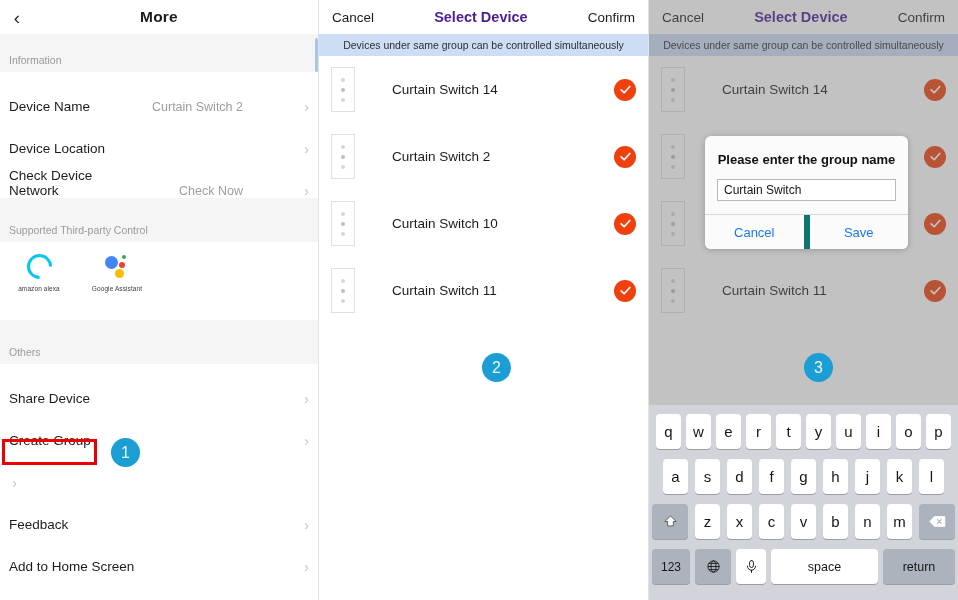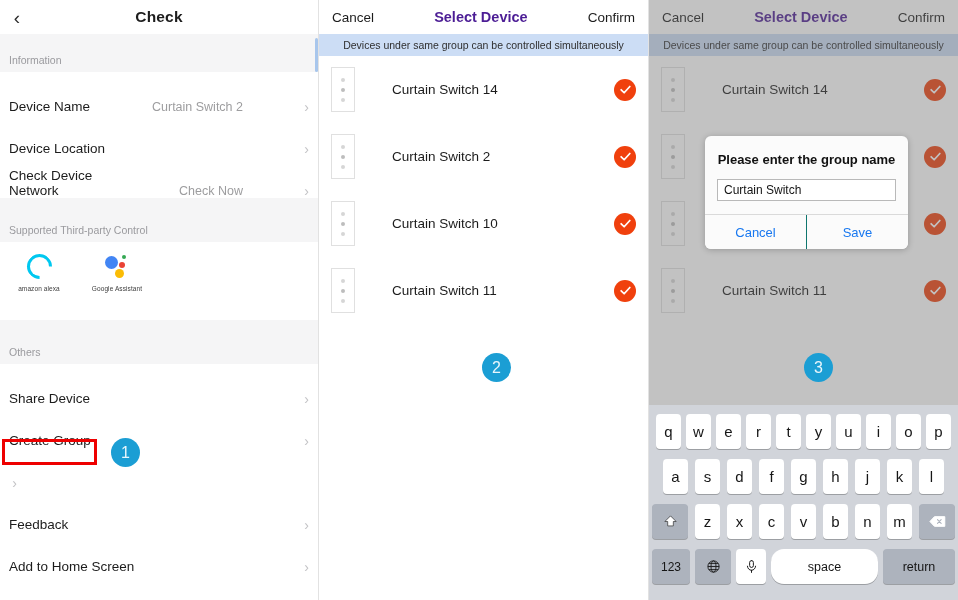--- a/index.html
+++ b/index.html
@@ -131,55 +131,55 @@
   .modal-input {
     width: 100%; height: 22px; border: 1px solid #b9b9b9; background: #fff;
     font-size: 12px; color: #141414; padding: 0 6px;
     font-family: "Liberation Sans", sans-serif;
   }
   .modal-actions { display: flex; border-top: 1px solid #dadada; }
   .modal-btn {
     flex: 1; height: 34px; display: flex; align-items: center; justify-content: center;
     font-size: 13px; color: #1878f0; background: #fbfbfb;
   }
-  .modal-btn + .modal-btn { border-left: 1px solid #0f766e; }
+  .modal-btn + .modal-btn { border-left: 6px solid #0f766e; }
 
   
   .keyboard {
     position: absolute; left: 0; right: 0; bottom: 0; height: 195px;
     background: #d1d4da; z-index: 20; padding-top: 9px;
   }
   .kb-row { display: flex; justify-content: center; gap: 5px; margin-bottom: 10px; }
   .kb-row.r2 { padding: 0 14px; justify-content: space-between; }
   .kb-row.r3 { padding: 0 3px; justify-content: space-between; align-items: center; }
   .kb-row.r4 { padding: 0 3px; gap: 5px; margin-bottom: 0; }
   .key {
     background: #ffffff; border-radius: 4px; height: 35px; min-width: 25px;
     display: flex; align-items: center; justify-content: center;
     font-size: 15px; color: #161616; box-shadow: 0 1px 0 rgba(0,0,0,.25);
   }
   .key-wide { min-width: 36px; background: #adb3bd; }
   .key.fn { background: #adb3bd; }
-  .key.space { flex: 1; font-size: 12.5px; border-radius: 13px; }
+  .key.space { flex: 1; font-size: 12.5px; }
   .key.return { min-width: 72px; font-size: 12.5px; background: #adb3bd; }
   .key.num { min-width: 38px; font-size: 12px; }
   .key.mic { min-width: 30px; }
   .key.globe { min-width: 36px; }
   .key svg { width: 17px; height: 15px; }
 </style>
 </head>
 <body>
 
 <div class="screen">
 
   <div class="panel panel-1">
 
     <div class="nav-bar">
       <div class="back-chevron">‹</div>
-      <div class="nav-title">Check</div>
+      <div class="nav-title">More</div>
     </div>
 
     <div class="group-header">Information</div>
     <div class="scroll-hint"></div>
 
     <div class="row">
       <span class="label">Device Name</span>
       <span class="value">Curtain Switch 2</span>
       <span class="chev">›</span>
     </div>

